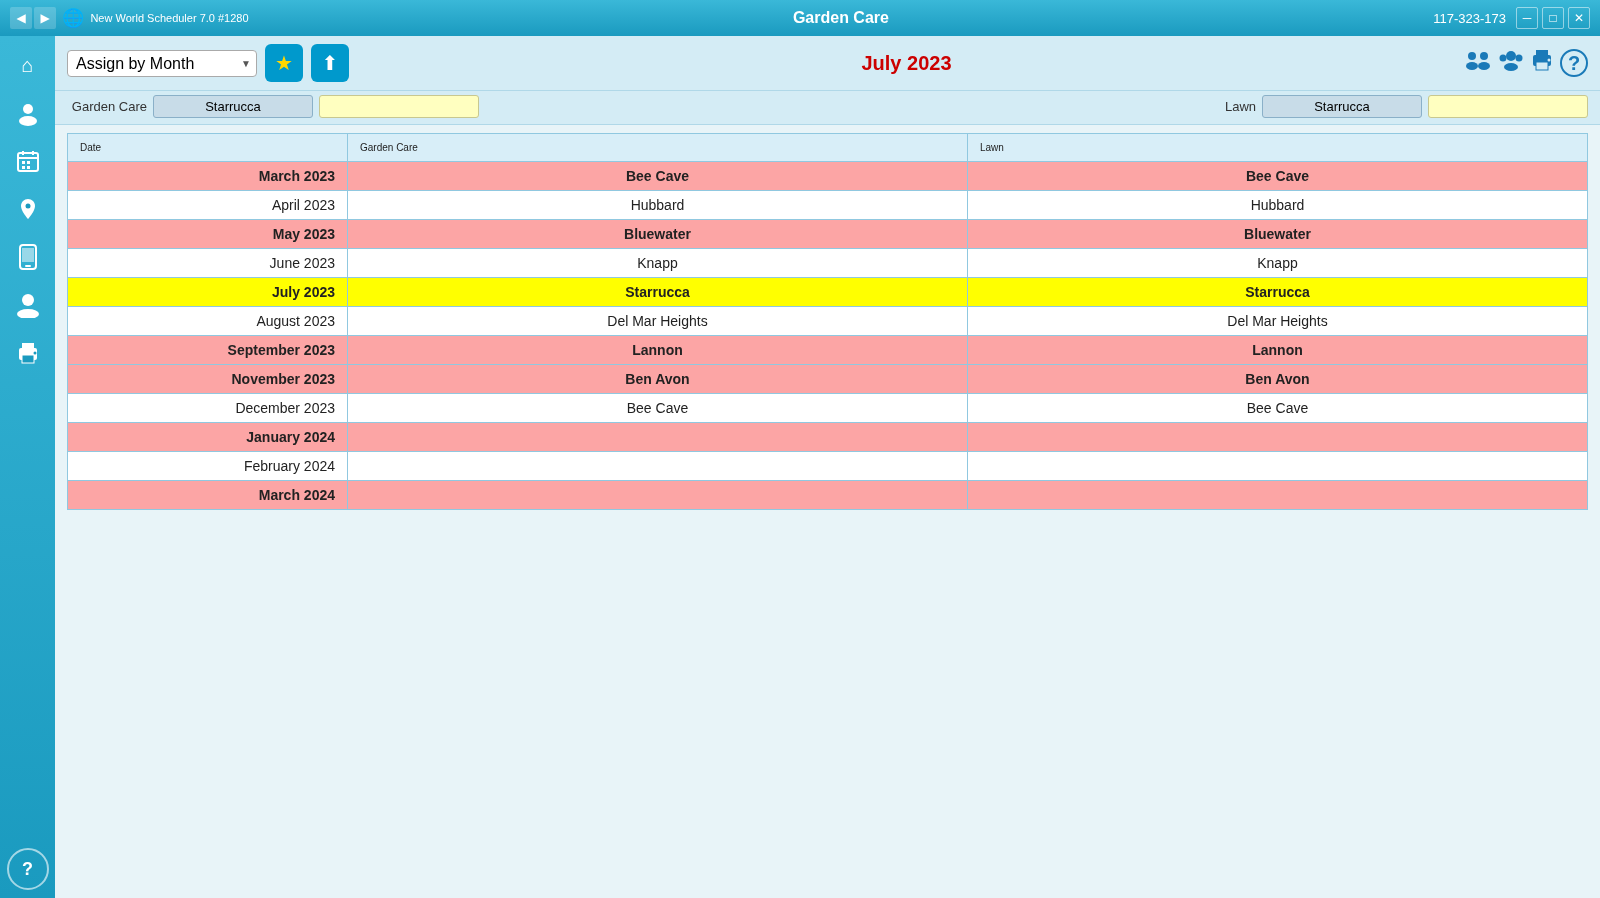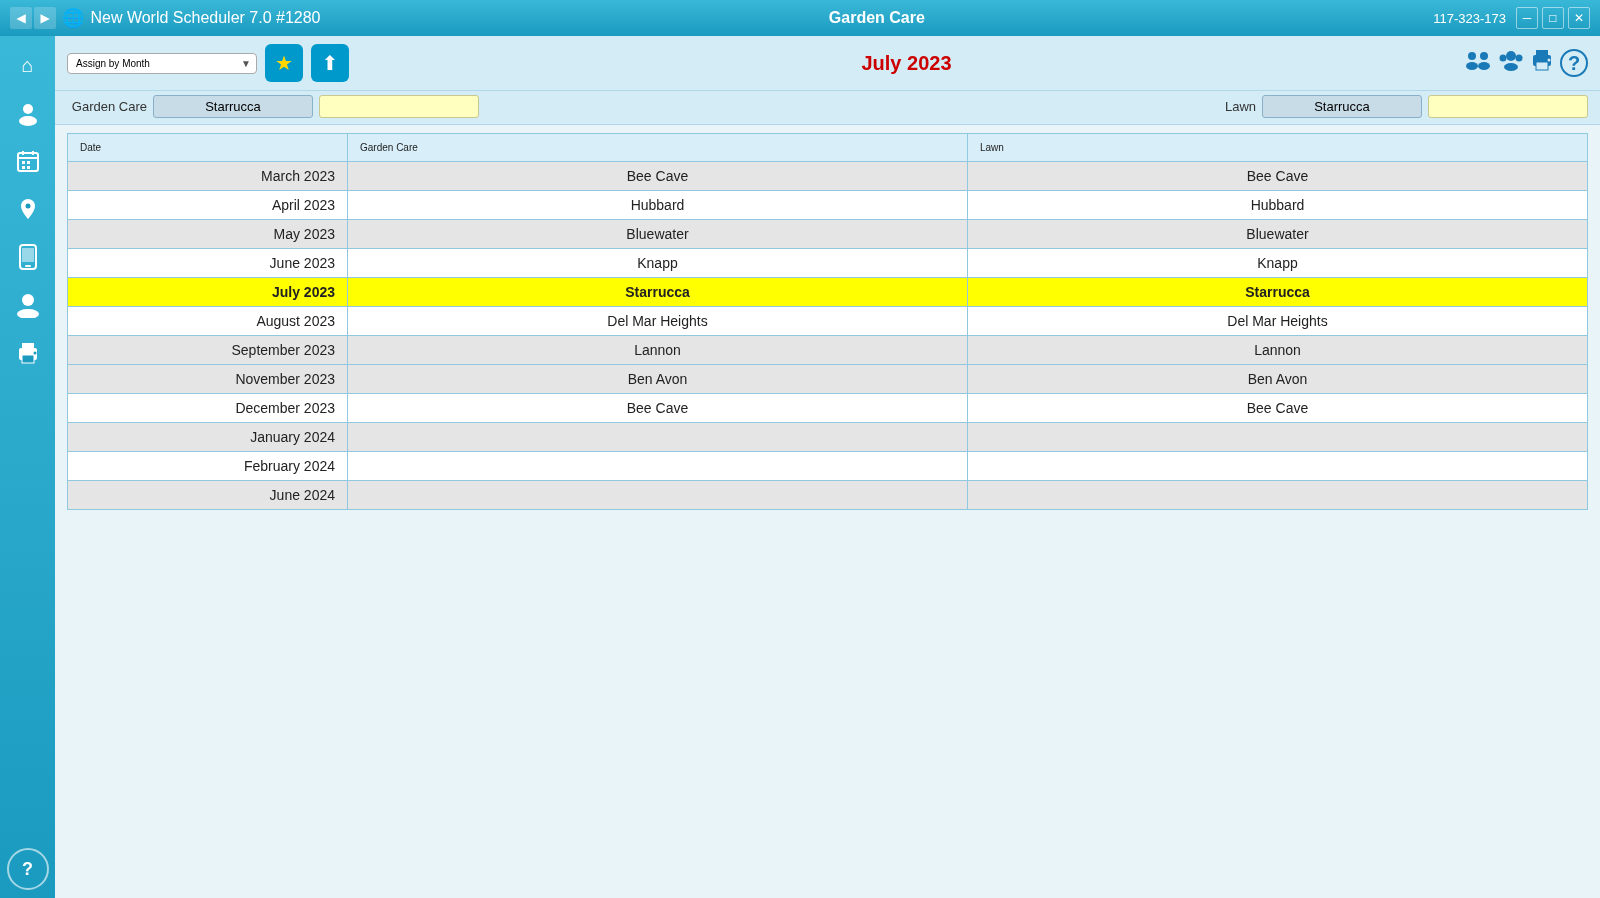--- a/index.html
+++ b/index.html
@@ -20,21 +20,21 @@
     .titlebar-nav button {
       background: rgba(255,255,255,0.2);
       border: none;
       color: white;
       width: 22px; height: 22px;
       cursor: pointer;
       border-radius: 2px;
       font-size: 12px;
     }
     .titlebar-icon { font-size: 18px; }
-    .titlebar-appname { font-size: 16px; }
+    .titlebar-appname { font-size: 11px; }
     .titlebar-title { font-size: 16px; font-weight: bold; }
     .titlebar-right { display: flex; align-items: center; gap: 10px; justify-content: space-between; }
     .titlebar-id { font-size: 13px; }
     .titlebar-wm { display: flex; gap: 4px; }
     .titlebar-wm button {
       background: transparent;
       border: 1px solid rgba(255,255,255,0.5);
       color: white;
       width: 22px; height: 22px;
       cursor: pointer;
@@ -89,21 +89,21 @@
     .dropdown-wrapper {
       position: relative;
     }
     .assign-dropdown {
       appearance: none;
       -webkit-appearance: none;
       background: white;
       border: 1px solid #aaa;
       border-radius: 4px;
       padding: 4px 28px 4px 8px;
-      font-size: 10px;
+      font-size: 16px;
       width: 190px;
       cursor: pointer;
     }
     .dropdown-arrow {
       position: absolute;
       right: 6px; top: 50%;
       transform: translateY(-50%);
       pointer-events: none;
       font-size: 10px;
       color: #555;
@@ -204,21 +204,21 @@
       width: 280px;
     }
     .schedule-table td.value-cell {
       text-align: center;
     }
     .row-current {
       background: yellow !important;
       font-weight: bold;
       color: #cc0000;
     }
-    .row-even { background: #e5e5e5; }
+    .row-even { background: #fca5a5; font-weight: bold; }
     .row-odd { background: white; }
 
     
     .table-area::-webkit-scrollbar { width: 14px; }
     .table-area::-webkit-scrollbar-track { background: #d0e8f0; }
     .table-area::-webkit-scrollbar-thumb { background: #90b8cc; border-radius: 3px; }
   </style>
 </head>
 <body>
 
@@ -406,21 +406,21 @@
               <td class="date-cell">January 2024</td>
               <td class="value-cell"></td>
               <td class="value-cell"></td>
             </tr>
             <tr class="row-odd">
               <td class="date-cell">February 2024</td>
               <td class="value-cell"></td>
               <td class="value-cell"></td>
             </tr>
             <tr class="row-even">
-              <td class="date-cell">June 2024</td>
+              <td class="date-cell">March 2024</td>
               <td class="value-cell"></td>
               <td class="value-cell"></td>
             </tr>
           </tbody>
       </table>
     </div>
   </div>
 </div>
 
 </body></html>

